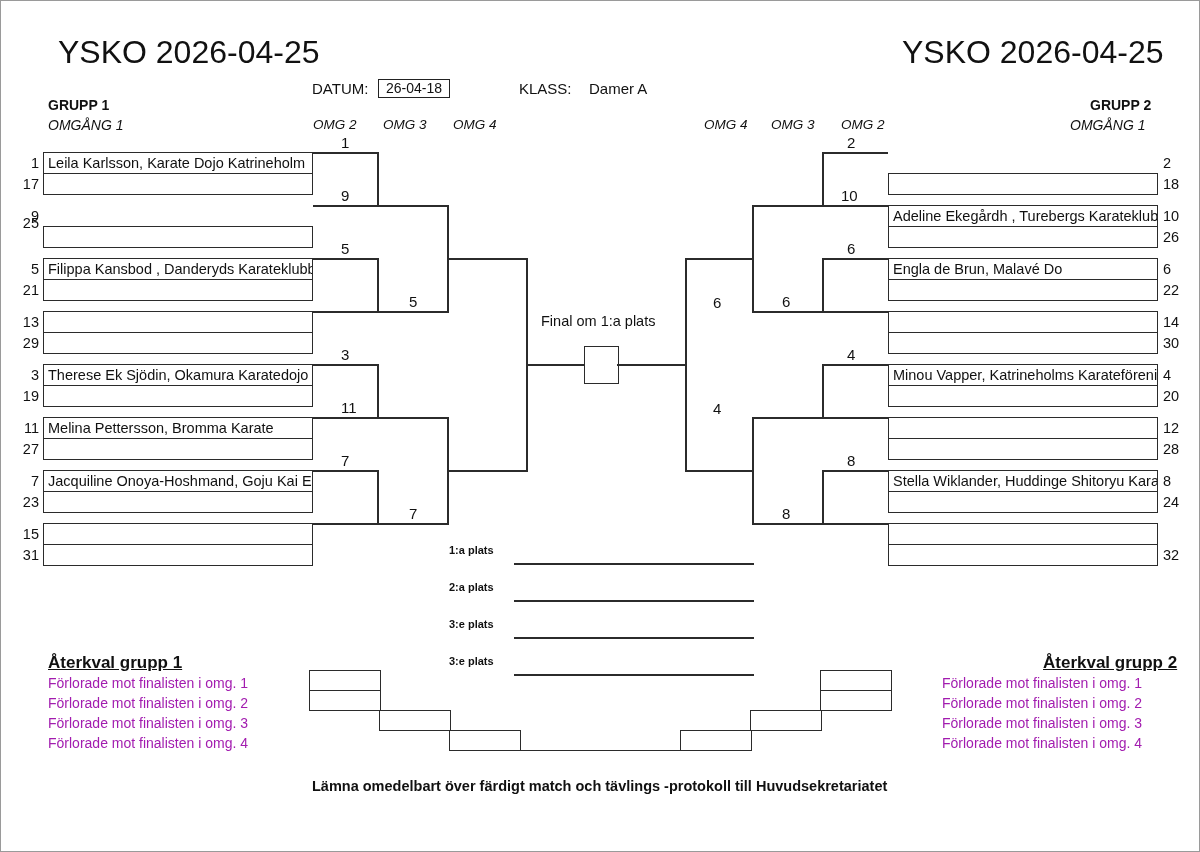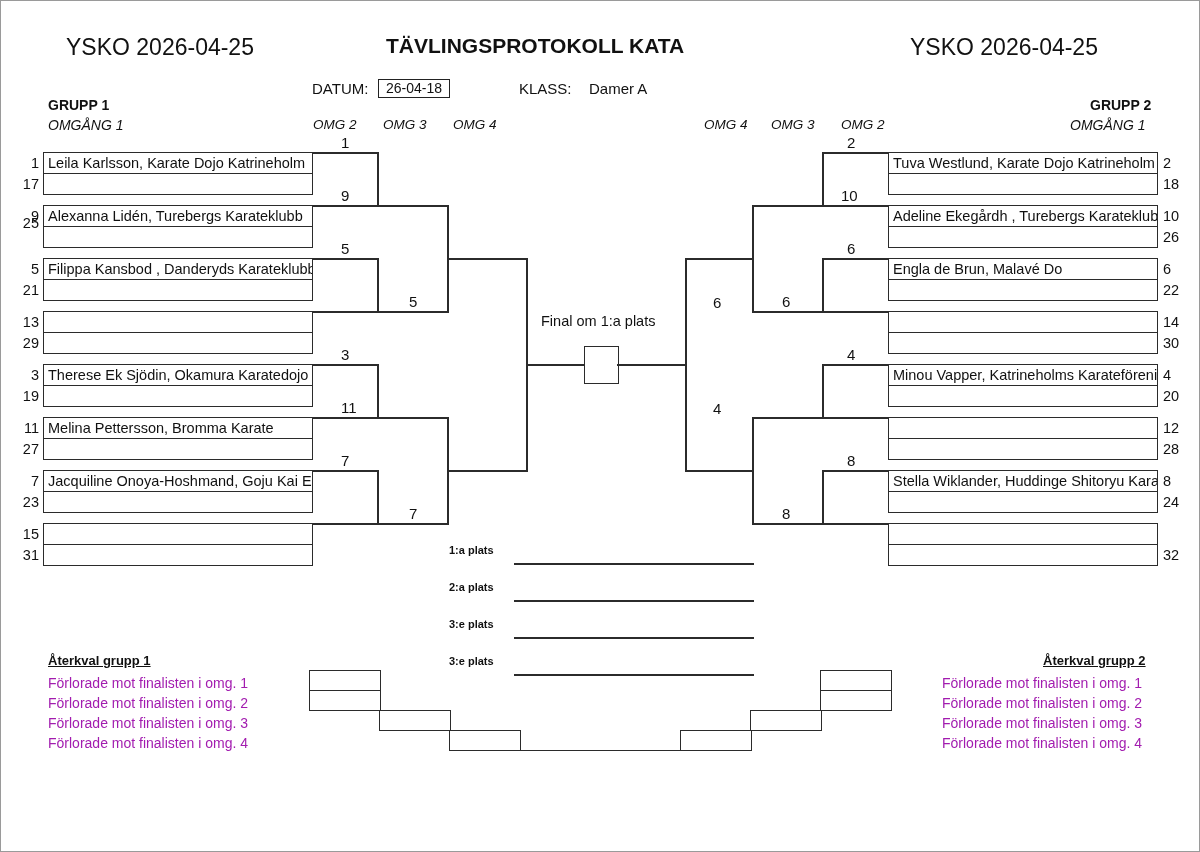--- a/index.html
+++ b/index.html
@@ -3,21 +3,21 @@
 <meta charset="utf-8">
 <style>
   html,body{margin:0;padding:0;background:#c8c8c8;}
   body{font-family:"Liberation Sans",sans-serif;}
   #page{
     position:relative;width:1200px;height:852px;background:#ffffff;overflow:hidden;
     border:1px solid #9a9a9a;box-sizing:border-box;
   }
   .abs{position:absolute;}
   
-  .hdr-side{font-size:23px;color:#111;white-space:nowrap;margin-left:8px;}
+  .hdr-side{font-size:32px;color:#111;white-space:nowrap;}
   .hdr-title{font-size:21px;font-weight:bold;color:#111;white-space:nowrap;}
   .lbl{font-size:15px;color:#111;white-space:nowrap;}
   .datebox{
     font-size:14px;color:#111;border:1.6px solid #222;background:#fff;
     padding:1px 7px 2px 7px;white-space:nowrap;line-height:14px;
   }
   .grp{font-size:14px;font-weight:bold;color:#111;white-space:nowrap;}
   .omgang{font-size:14px;font-style:italic;color:#111;white-space:nowrap;}
   .omg{font-size:13.5px;font-style:italic;color:#111;white-space:nowrap;}
   
@@ -35,33 +35,32 @@
   
   .h{background:#2b2b2b;height:1.7px;}
   .v{background:#2b2b2b;width:1.7px;}
   
   .finallabel{font-size:14.5px;color:#111;white-space:nowrap;}
   .finalbox{border:1.7px solid #2b2b2b;background:#fff;box-sizing:border-box;}
   
   .plabel{font-size:11px;font-weight:bold;color:#111;white-space:nowrap;}
   .pline{background:#2b2b2b;height:1.7px;}
   
-  .rk-title{font-size:13px;font-weight:bold;color:#111;text-decoration:underline;white-space:nowrap;}
+  .rk-title{font-size:17px;font-weight:bold;color:#111;text-decoration:underline;white-space:nowrap;}
   .rk-item{font-size:14px;color:#a21caf;white-space:nowrap;}
   .rkbox{border:1.7px solid #2b2b2b;background:#fff;box-sizing:border-box;}
   
   .footer{font-size:14.5px;font-weight:bold;color:#111;white-space:nowrap;}
 </style>
 </head>
 <body>
 
 <div id="page">
 
   <div class="abs hdr-side" style="left:57px;top:33px;">YSKO 2026-04-25</div>
-  <div class="abs hdr-title" style="left:385px;top:33px;">TÄVLINGSPROTOKOLL KATA</div>
   <div class="abs hdr-side" style="left:901px;top:33px;">YSKO 2026-04-25</div>
 
   <div class="abs lbl" style="left:311px;top:79px;">DATUM:</div>
   <div class="abs datebox" style="left:377px;top:78px;">26-04-18</div>
   <div class="abs lbl" style="left:518px;top:79px;">KLASS:</div>
   <div class="abs lbl" style="left:588px;top:79px;">Damer A</div>
 
   <div class="abs grp" style="left:47px;top:96px;">GRUPP 1</div>
   <div class="abs omgang" style="left:47px;top:116px;">OMGÅNG 1</div>
   <div class="abs grp" style="left:1089px;top:96px;">GRUPP 2</div>
@@ -74,21 +73,20 @@
   <div class="abs omg" style="left:770px;top:116px;">OMG 3</div>
   <div class="abs omg" style="left:840px;top:116px;">OMG 2</div>
 
   <div class="abs snum l" style="left:8px;top:152px;width:30px;">1</div>
   <div class="abs snum l" style="left:8px;top:173px;width:30px;">17</div>
   <div class="abs seedbox top" style="left:42px;top:151px;width:270px;height:22px;">Leila Karlsson, Karate Dojo Katrineholm</div>
   <div class="abs seedbox" style="left:42px;top:172px;width:270px;height:22px;"></div>
 
   <div class="abs snum l" style="left:8px;top:205px;width:30px;">9</div>
   <div class="abs snum l" style="left:8px;top:212px;width:30px;">25</div>
-  <div class="abs seedbox top" style="left:42px;top:204px;width:270px;height:22px;">Alexanna Lidén, Turebergs Karateklubb</div>
   <div class="abs seedbox" style="left:42px;top:225px;width:270px;height:22px;"></div>
 
   <div class="abs snum l" style="left:8px;top:258px;width:30px;">5</div>
   <div class="abs snum l" style="left:8px;top:279px;width:30px;">21</div>
   <div class="abs seedbox top" style="left:42px;top:257px;width:270px;height:22px;">Filippa Kansbod , Danderyds Karateklubb</div>
   <div class="abs seedbox" style="left:42px;top:278px;width:270px;height:22px;"></div>
 
   <div class="abs snum l" style="left:8px;top:311px;width:30px;">13</div>
   <div class="abs snum l" style="left:8px;top:332px;width:30px;">29</div>
   <div class="abs seedbox top" style="left:42px;top:310px;width:270px;height:22px;"></div>
@@ -152,21 +150,20 @@
   <div class="abs h" style="left:446px;top:469px;width:81px;"></div>
   <div class="abs v" style="left:525.3px;top:257px;height:214px;"></div>
 
   <div class="abs h" style="left:525px;top:363px;width:60px;"></div>
 
   <div class="abs finallabel" style="left:540px;top:312px;">Final om 1:a plats</div>
   <div class="abs finalbox" style="left:583px;top:345px;width:35px;height:38px;"></div>
 
   <div class="abs snum r" style="left:1162px;top:152px;width:30px;">2</div>
   <div class="abs snum r" style="left:1162px;top:173px;width:30px;">18</div>
-  <div class="abs seedbox top r" style="left:887px;top:151px;width:270px;height:22px;">Tuva Westlund, Karate Dojo Katrineholm</div>
   <div class="abs seedbox" style="left:887px;top:172px;width:270px;height:22px;"></div>
 
   <div class="abs snum r" style="left:1162px;top:205px;width:30px;">10</div>
   <div class="abs snum r" style="left:1162px;top:226px;width:30px;">26</div>
   <div class="abs seedbox top r" style="left:887px;top:204px;width:270px;height:22px;">Adeline Ekegårdh , Turebergs Karateklubb</div>
   <div class="abs seedbox" style="left:887px;top:225px;width:270px;height:22px;"></div>
 
   <div class="abs snum r" style="left:1162px;top:258px;width:30px;">6</div>
   <div class="abs snum r" style="left:1162px;top:279px;width:30px;">22</div>
   <div class="abs seedbox top r" style="left:887px;top:257px;width:270px;height:22px;">Engla de Brun, Malavé Do</div>
@@ -264,14 +261,15 @@
   <div class="abs rk-item" style="left:941px;top:694px;">Förlorade mot finalisten i omg. 2</div>
   <div class="abs rk-item" style="left:941px;top:714px;">Förlorade mot finalisten i omg. 3</div>
   <div class="abs rk-item" style="left:941px;top:734px;">Förlorade mot finalisten i omg. 4</div>
 
   <div class="abs rkbox" style="left:819px;top:669px;width:72px;height:21px;"></div>
   <div class="abs rkbox" style="left:819px;top:689px;width:72px;height:21px;"></div>
   <div class="abs rkbox" style="left:749px;top:709px;width:72px;height:21px;"></div>
   <div class="abs rkbox" style="left:679px;top:729px;width:72px;height:21px;"></div>
   <div class="abs h" style="left:599px;top:748.5px;width:82px;"></div>
 
+  <div class="abs footer" style="left:311px;top:777px;">Lämna omedelbart över färdigt match och tävlings -protokoll till Huvudsekretariatet</div>
 
 </div>
 
 </body></html>

